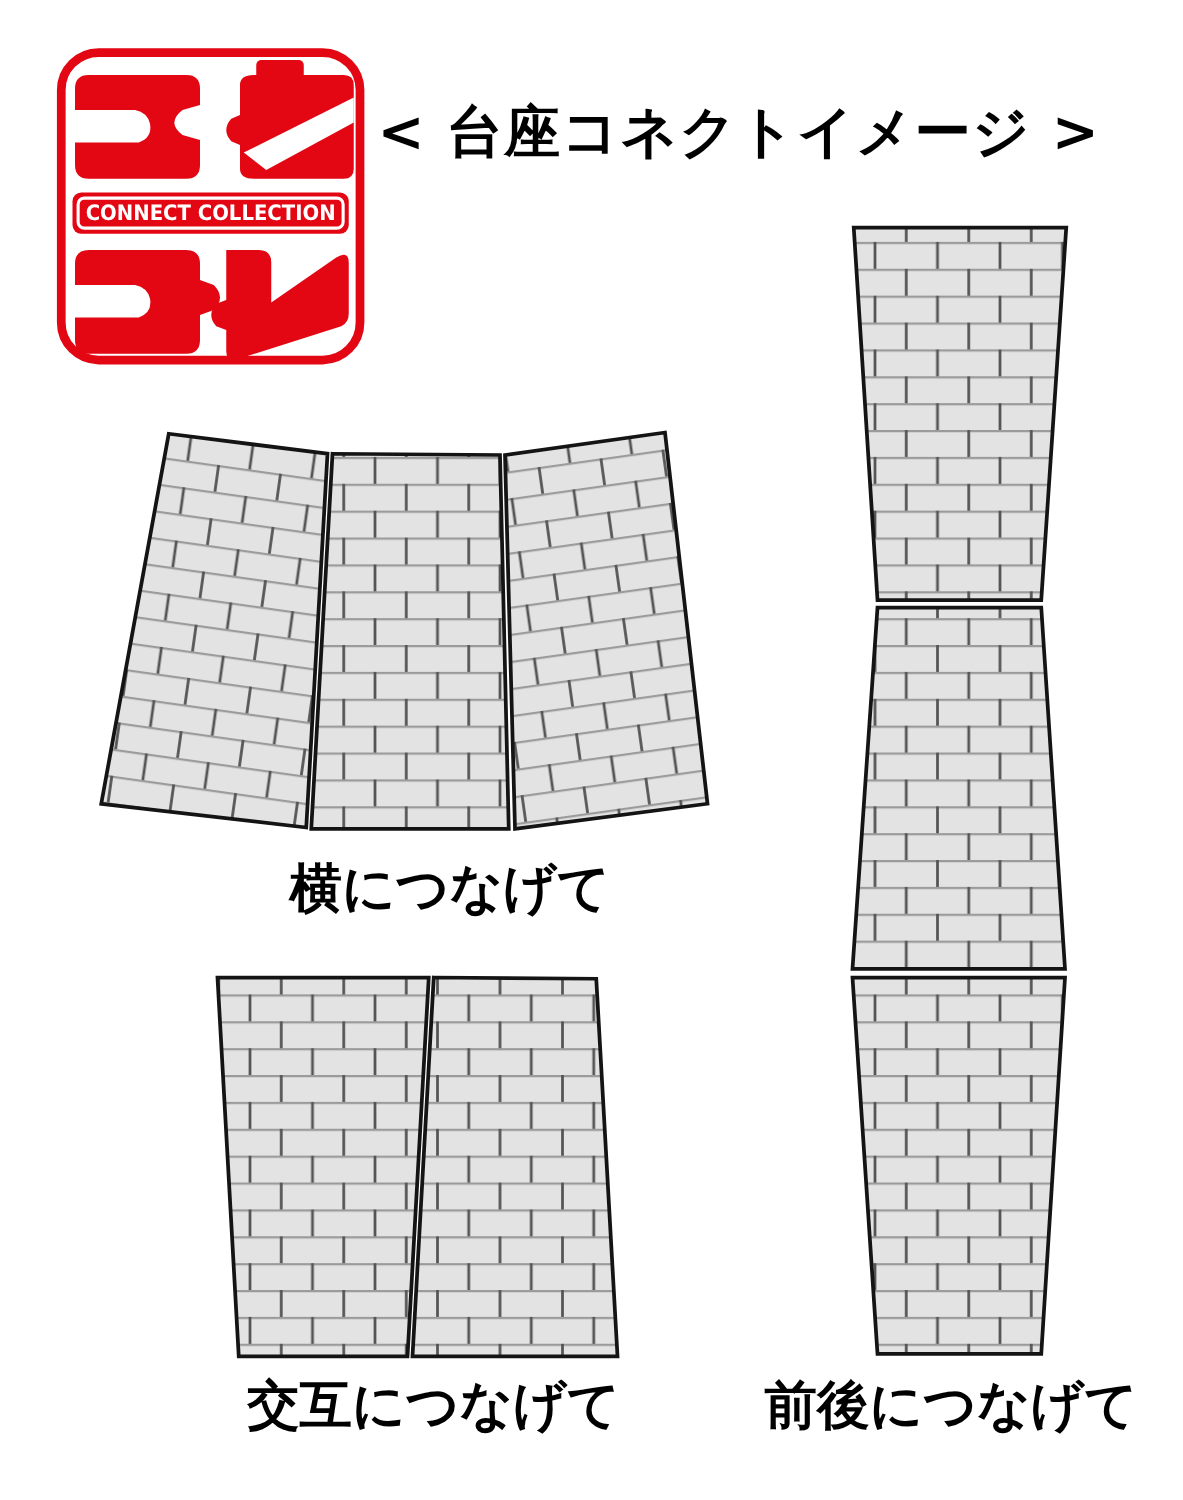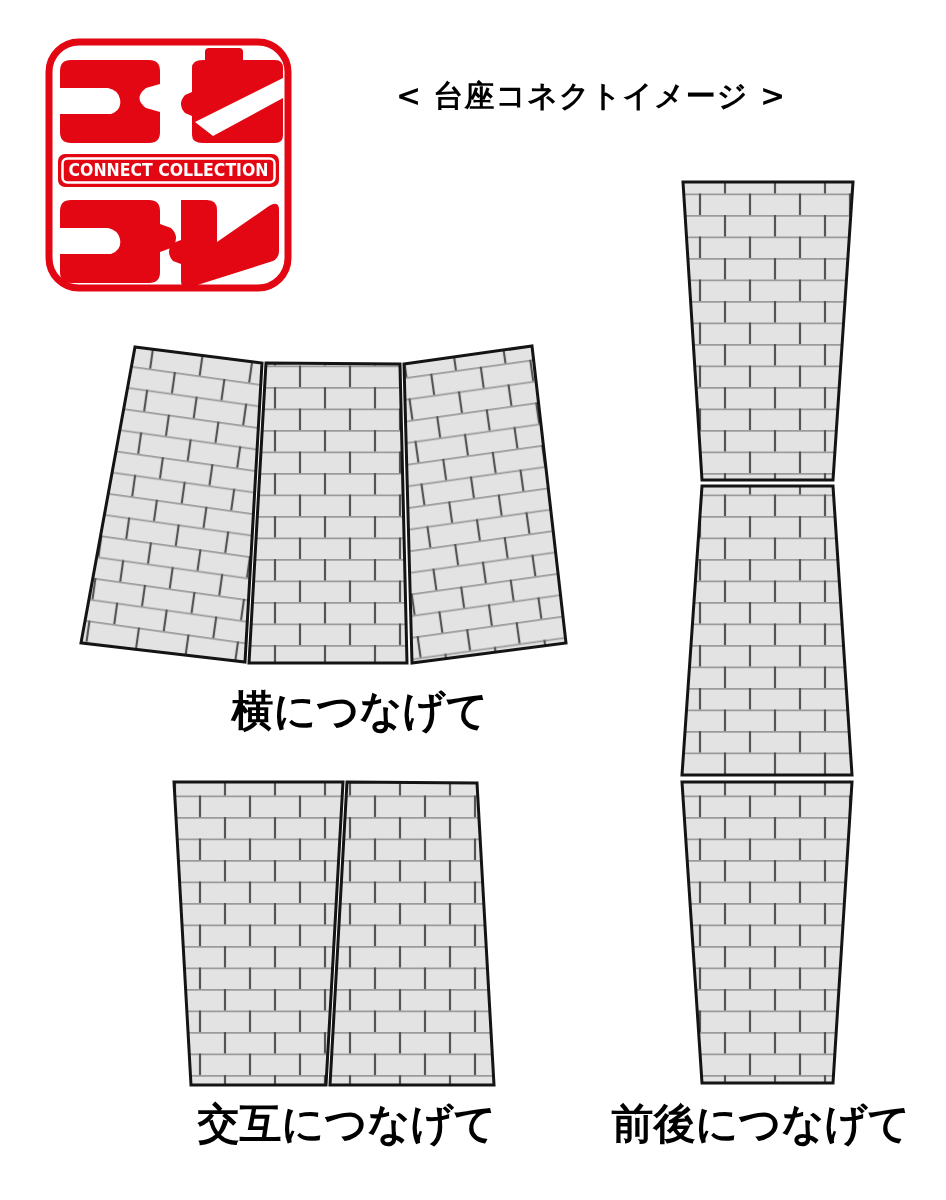--- a/index.html
+++ b/index.html
@@ -3,21 +3,21 @@
 <meta charset="utf-8">
 <style>
   html,body{margin:0;padding:0;background:#fff;}
   .page{
     position:relative;width:946px;height:1200px;background:#fff;overflow:hidden;
     font-family:"DejaVu Sans","Liberation Sans",sans-serif;
   }
   .logo{position:absolute;left:45px;top:38px;width:247px;height:254px;}
   .title{
     position:absolute;left:236px;top:76px;width:710px;
-    font-size:30px;font-weight:bold;color:#000;text-align:center;
+    font-size:45px;font-weight:bold;color:#000;text-align:center;
     letter-spacing:1px;white-space:nowrap;
   }
   .art{position:absolute;left:0;top:0;width:946px;height:1200px;}
   .caption{
     position:absolute;font-size:42px;font-weight:bold;color:#000;
     text-align:center;width:500px;white-space:nowrap;
   }
   .caption.horizontal{left:110px;top:683px;}
   .caption.alternate{left:97px;top:1096px;}
   .caption.frontback{left:511px;top:1096px;}

